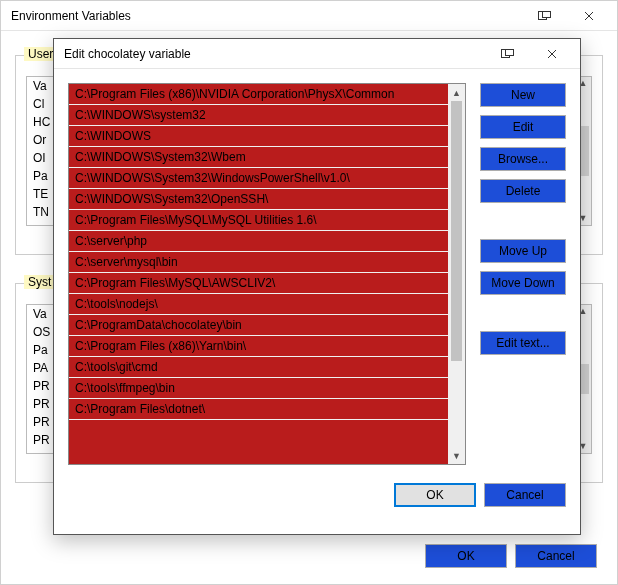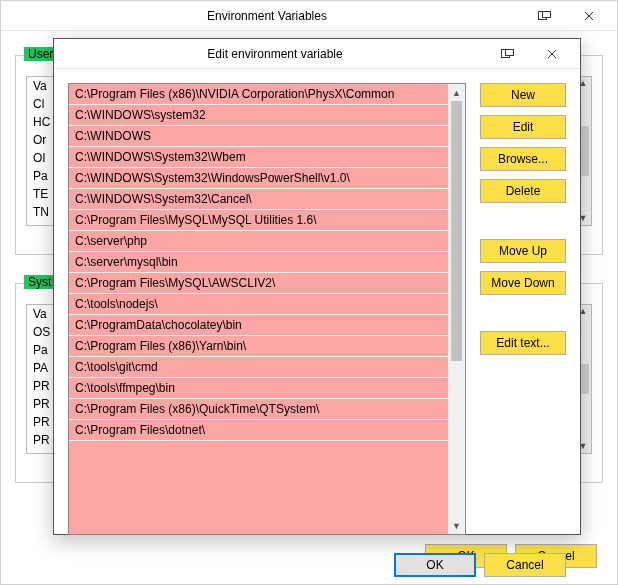--- a/index.html
+++ b/index.html
@@ -19,21 +19,20 @@
     background: #fff;
     border: 1px solid #aaa;
   }
   .titlebar {
     height: 30px;
     display: flex;
     align-items: center;
     padding: 0 6px 0 10px;
     border-bottom: 1px solid #e5e5e5;
     font-size: 12px;
-    text-align: center;
   }
   .titlebar .title { flex: 1; }
   .tbtn {
     width: 44px;
     height: 28px;
     display: flex;
     align-items: center;
     justify-content: center;
     color: #333;
   }
@@ -43,21 +42,21 @@
     border: 1px solid #ccc;
     margin-top: 14px;
     padding: 20px 10px 10px 10px;
     position: relative;
     height: 200px;
   }
   .group-label {
     position: absolute;
     top: -9px;
     left: 8px;
-    background: #22c55e;
+    background: #fef9c3;
     padding: 0 4px;
     font-size: 12px;
   }
   .grouplist {
     border: 1px solid #bbb;
     height: 150px;
     overflow: hidden;
     background: #fff;
     position: relative;
   }
@@ -83,41 +82,41 @@
   .footer-btns {
     display:flex;
     justify-content:flex-end;
     gap:8px;
     padding: 14px 14px 10px 0;
   }
   .btn {
     min-width: 82px;
     height: 24px;
     border: 1px solid #adadad;
-    background: #fde047;
+    background: #1d4ed8;
     font-size: 12px;
     font-family: inherit;
     padding: 0 8px;
   }
   .btn-default {
     border: 2px solid #0078d7;
     background: #e1e1e1;
   }
   
   .dlg-body {
     display:flex;
     gap:14px;
     padding:14px;
   }
   .pathlist {
     flex:1;
     border:1px solid #888;
-    height:452px;
+    height:382px;
     position:relative;
-    background:#fca5a5;
+    background:#b91c1c;
     overflow:hidden;
   }
   .pathlist-inner {
     position:absolute;
     left:0; top:0; right:17px; bottom:0;
     overflow:hidden;
   }
   .pathlist .item {
     padding:1px 6px;
     font-size:12px;
@@ -217,52 +216,51 @@
     </div>
   </div>
   <div class="footer-btns" style="position:absolute;bottom:6px;right:6px;">
     <button class="btn">OK</button>
     <button class="btn">Cancel</button>
   </div>
 </div>
 
 <div class="win" style="left:53px;top:38px;width:528px;height:497px;box-shadow:0 6px 20px rgba(0,0,0,0.25);border-color:#555;">
   <div class="titlebar">
-    <span class="title">Edit environment variable</span>
+    <span class="title">Edit chocolatey variable</span>
     <div class="tbtn">
       <svg width="14" height="10" viewBox="0 0 14 10">
           <rect x="0.5" y="0.5" width="8" height="8" fill="none" stroke="#333"></rect>
           <rect x="4.5" y="0.5" width="8" height="6" fill="#fff" stroke="#333"></rect>
         </svg>
     </div>
     <div class="tbtn">
       <svg width="10" height="10" viewBox="0 0 10 10">
           <path d="M1 1L9 9M9 1L1 9" stroke="#333" stroke-width="1"></path>
         </svg>
     </div>
   </div>
   <div class="dlg-body">
     <div class="pathlist">
       <div class="pathlist-inner" id="path-rows">
           <div class="item">C:\Program Files (x86)\NVIDIA Corporation\PhysX\Common</div>
           <div class="item">C:\WINDOWS\system32</div>
           <div class="item">C:\WINDOWS</div>
           <div class="item">C:\WINDOWS\System32\Wbem</div>
           <div class="item">C:\WINDOWS\System32\WindowsPowerShell\v1.0\</div>
-          <div class="item">C:\WINDOWS\System32\Cancel\</div>
+          <div class="item">C:\WINDOWS\System32\OpenSSH\</div>
           <div class="item">C:\Program Files\MySQL\MySQL Utilities 1.6\</div>
           <div class="item">C:\server\php</div>
           <div class="item">C:\server\mysql\bin</div>
           <div class="item">C:\Program Files\MySQL\AWSCLIV2\</div>
           <div class="item">C:\tools\nodejs\</div>
           <div class="item">C:\ProgramData\chocolatey\bin</div>
           <div class="item">C:\Program Files (x86)\Yarn\bin\</div>
           <div class="item">C:\tools\git\cmd</div>
           <div class="item">C:\tools\ffmpeg\bin</div>
-          <div class="item">C:\Program Files (x86)\QuickTime\QTSystem\</div>
           <div class="item">C:\Program Files\dotnet\</div>
         </div>
       <div class="pl-sb">
         <div class="arr">▲</div>
         <div class="track">
             <div class="thumb"></div>
           </div>
         <div class="arr">▼</div>
       </div>
     </div>

